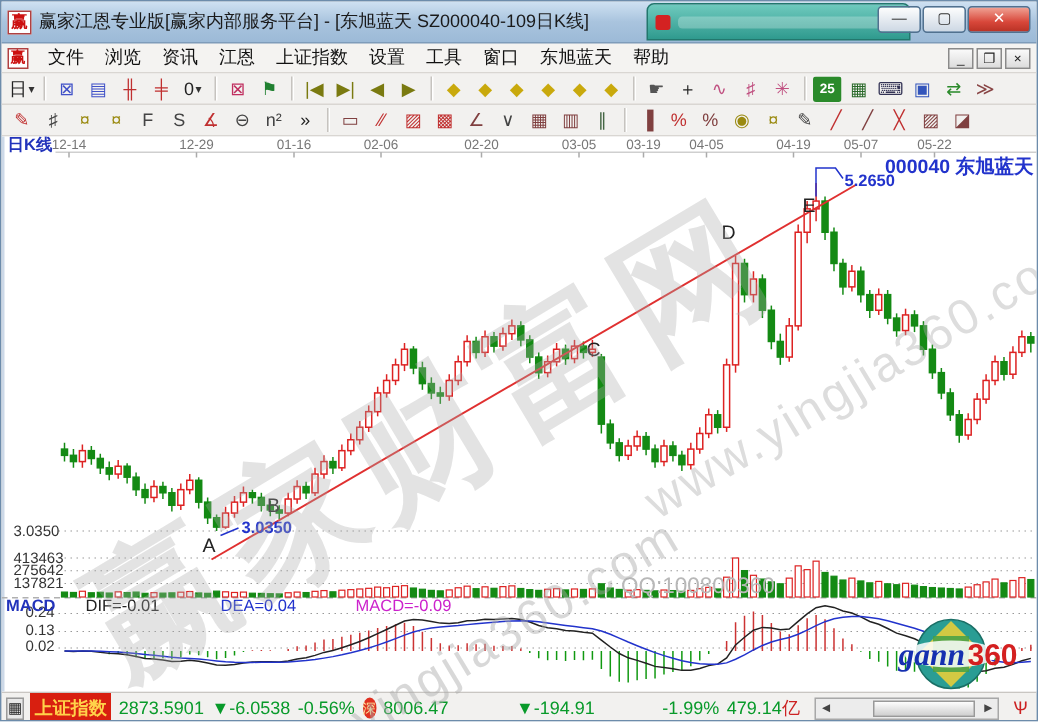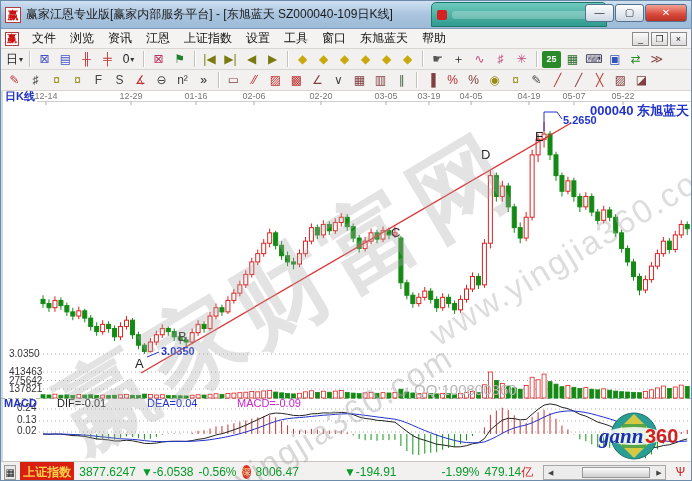--- a/index.html
+++ b/index.html
@@ -668,21 +668,21 @@
       </svg>
     <div class="wm wm-big">赢家财富网</div>
     <div class="wm wm-url">www.yingjia360.com</div>
     <div class="wm wm-url2">www.yingjia360.com</div>
   </div>
 
   <div class="statusbar">
     <span class="sb-icon">▦</span>
     <span class="sb-badge">上证指数</span>
     <span id="sb-left" style="display:flex;">
-        <span class="sb-val">3877.6247</span>
+        <span class="sb-val">2873.5901</span>
         <span class="sb-val">▼-6.0538</span>
         <span class="sb-val">-0.56%</span>
       </span>
     <span class="sb-circle">深</span>
     <span id="sb-right" style="display:flex;gap:40px;">
         <span class="sb-val">8006.47</span>
         <span class="sb-val">▼-194.91</span>
         <span class="sb-val">-1.99%</span>
       </span>
     <span class="sb-amount"><span>479.14</span><b>亿</b></span>

